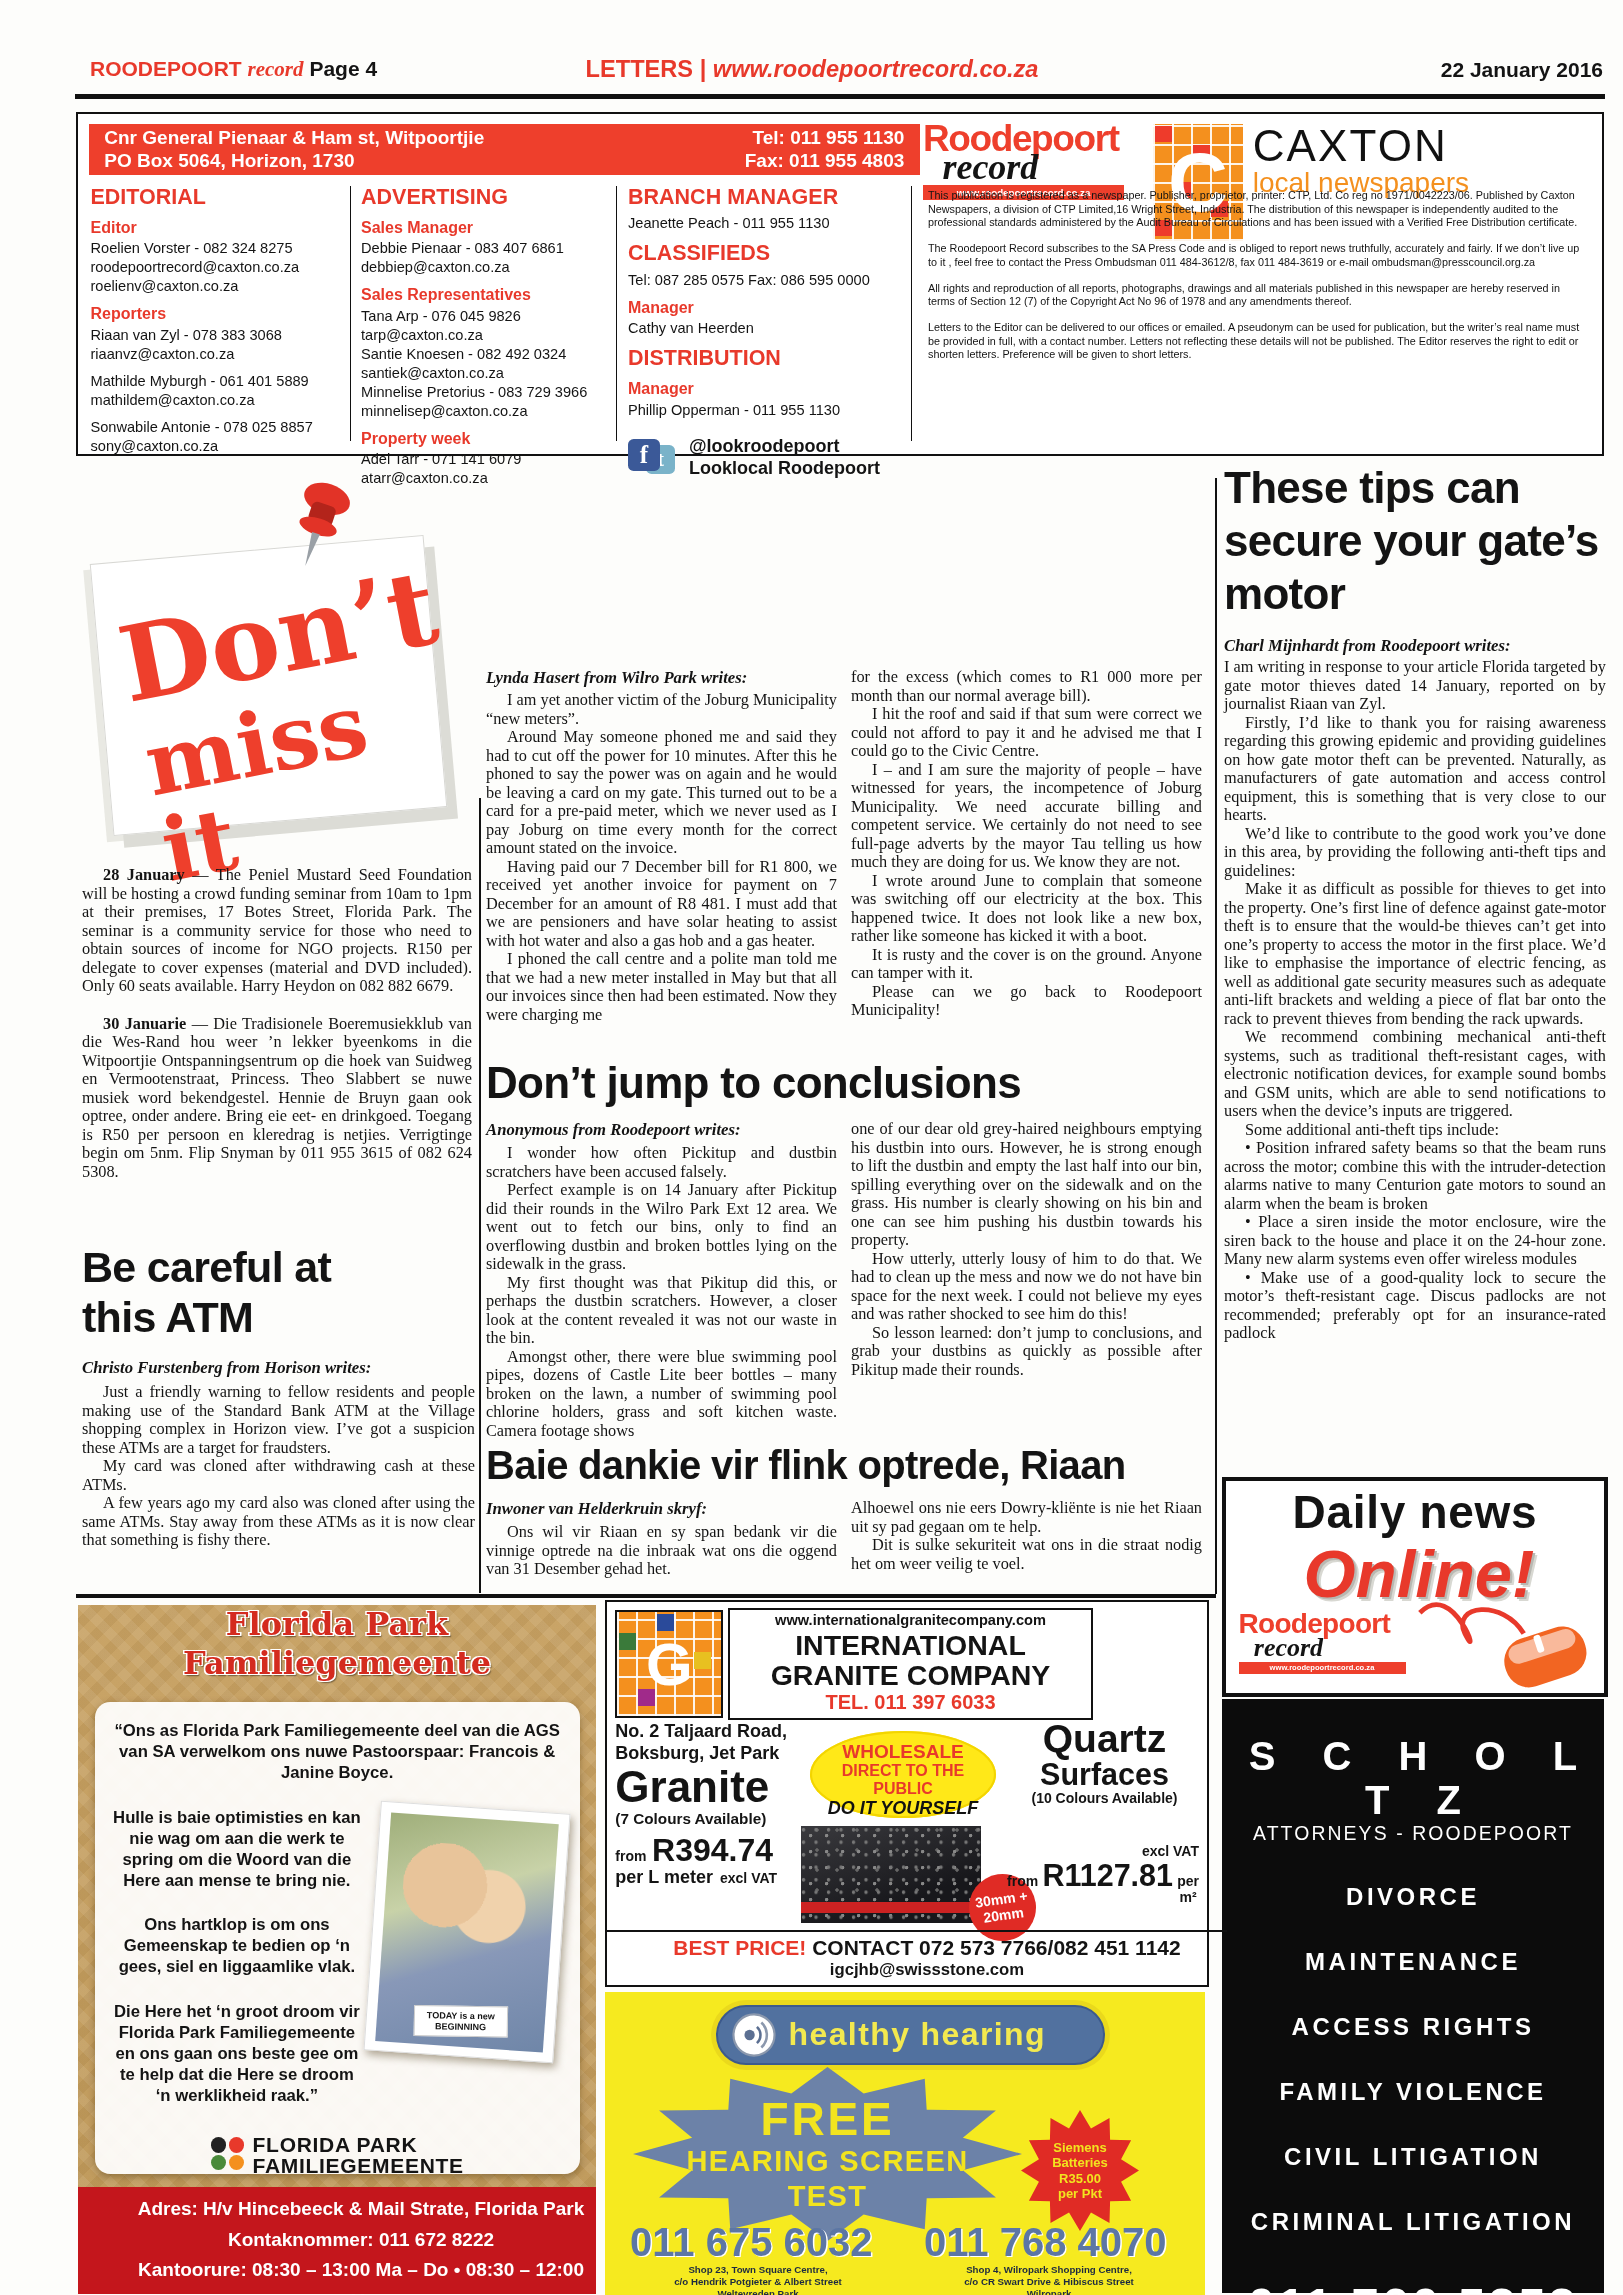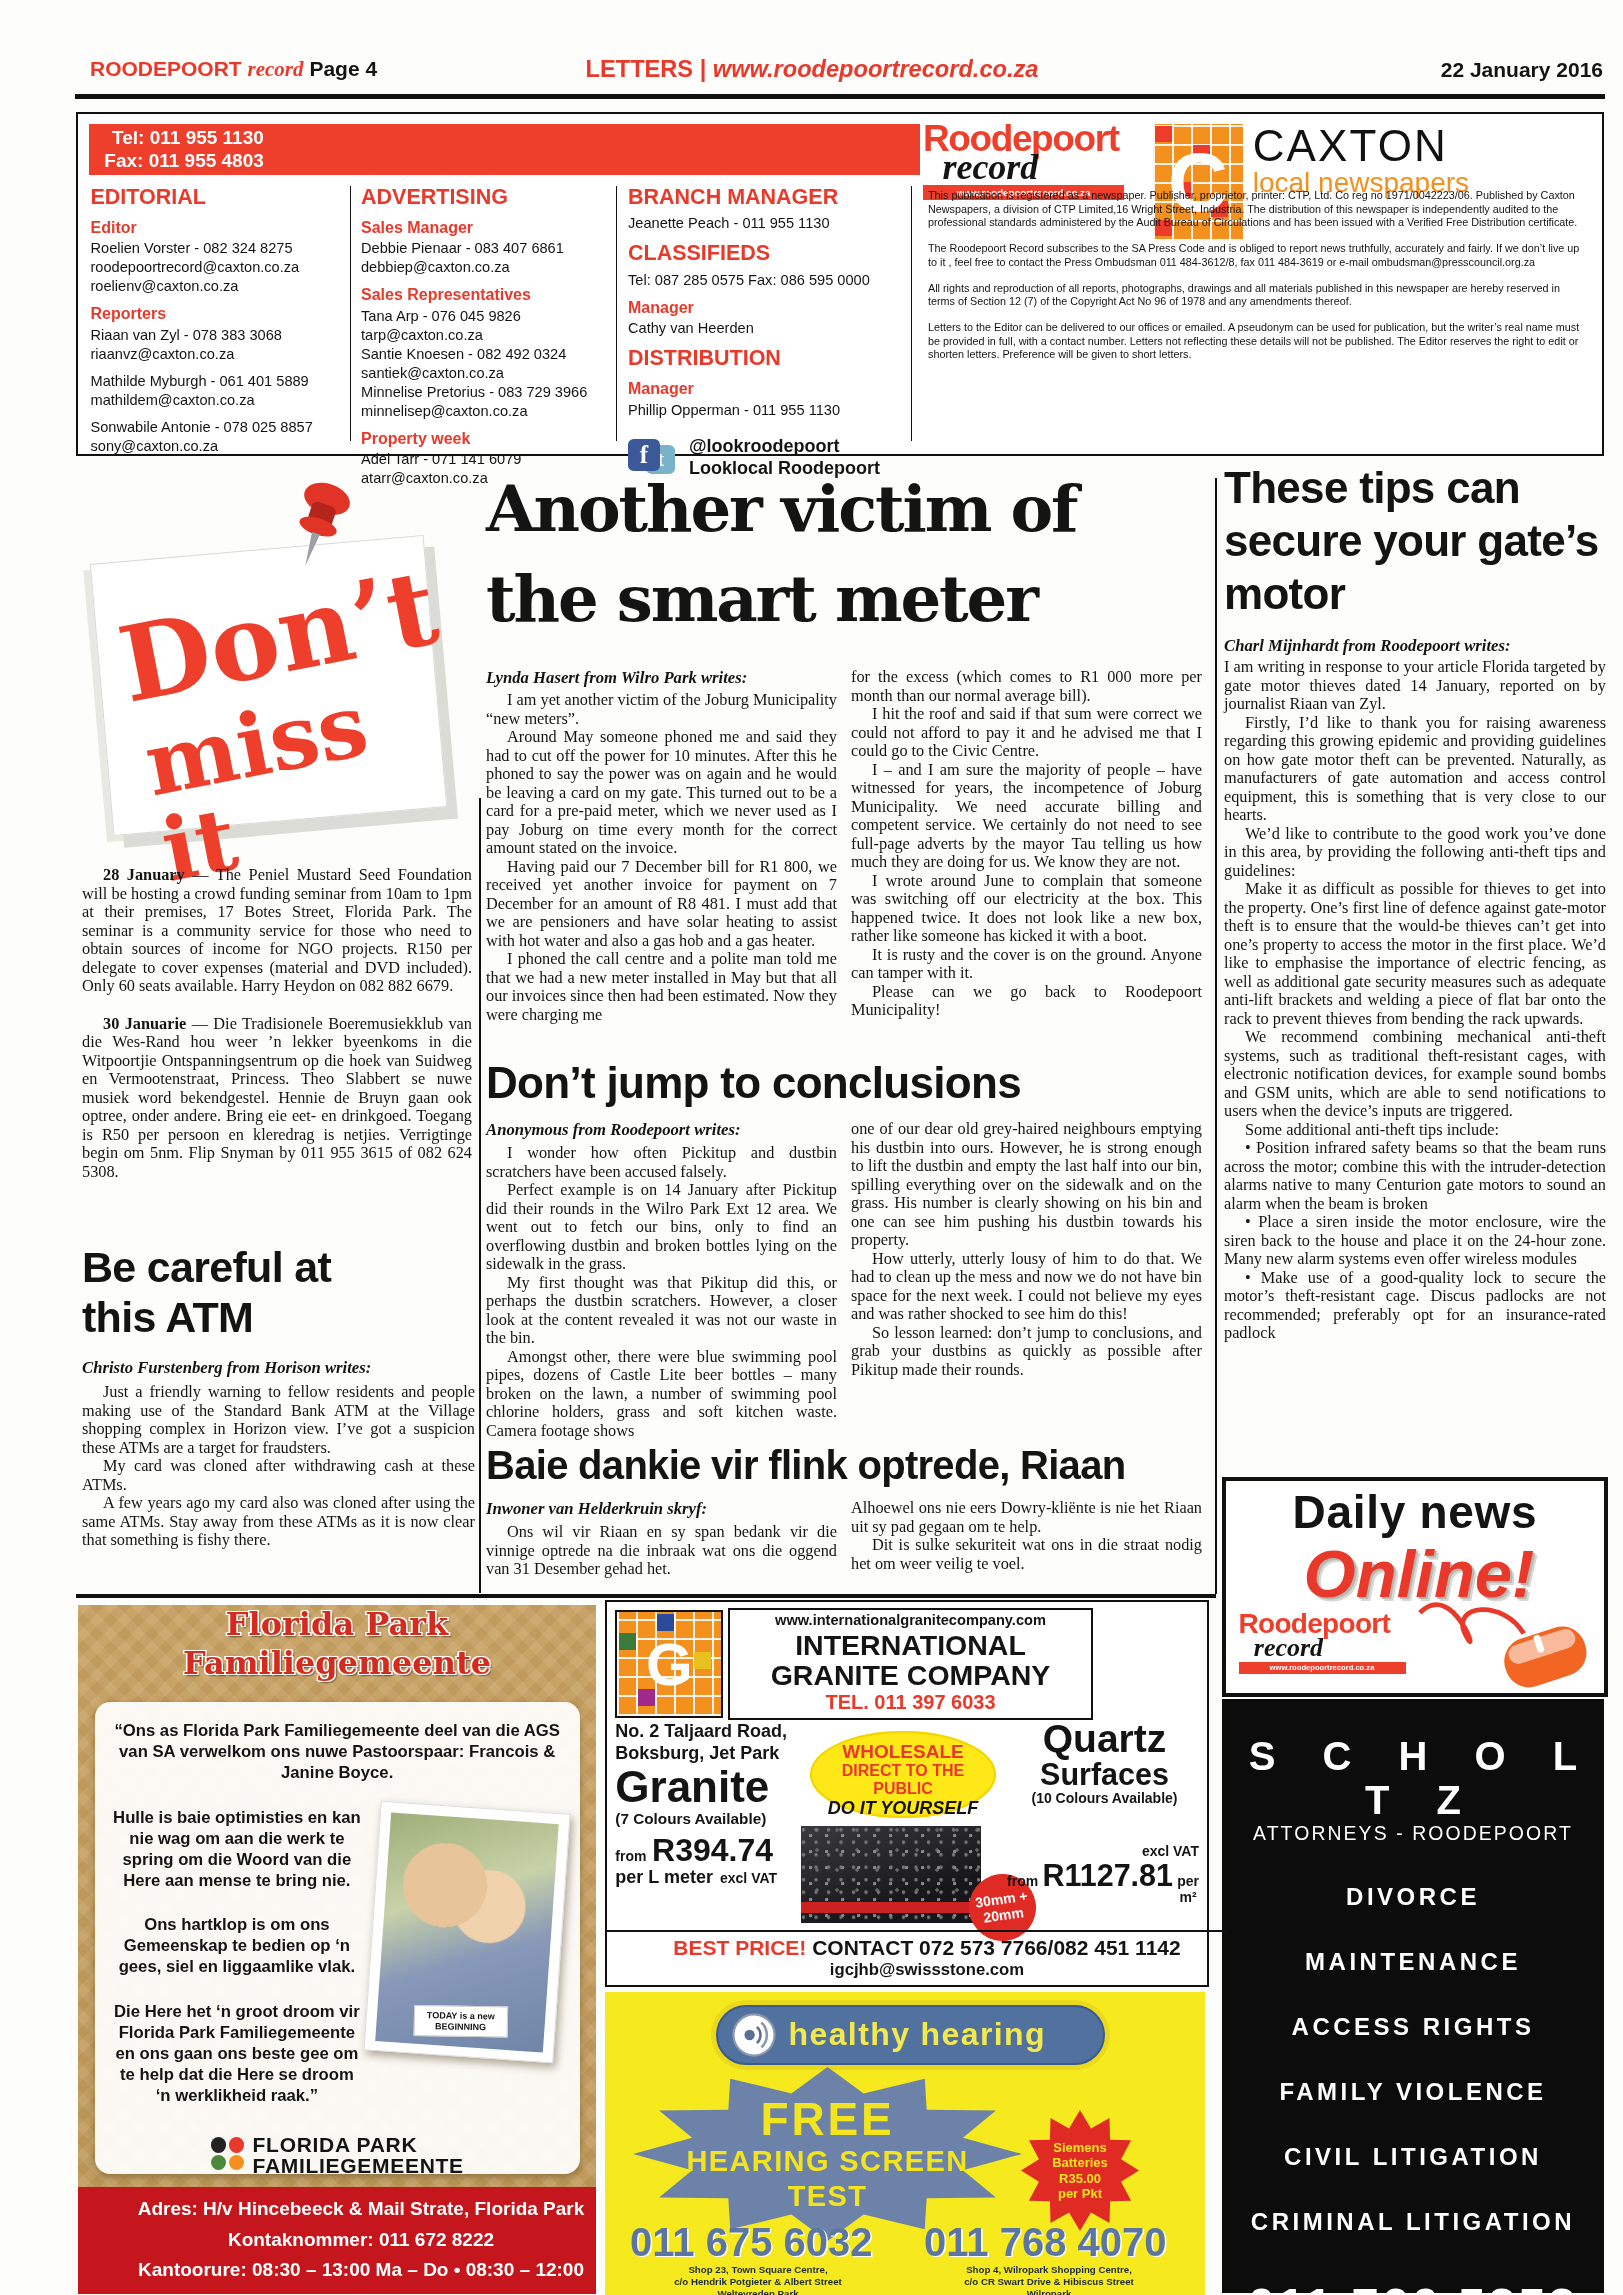--- a/index.html
+++ b/index.html
@@ -141,20 +141,24 @@
   <div class="abs hdr-center" style="left:50%;top:56px;transform:translateX(-50%);">
     <span>LETTERS</span>
     <span>|</span>
     <span class="i">www.roodepoortrecord.co.za</span>
   </div>
   <div class="abs hdr-right" style="right:21px;top:58px;">22 January 2016</div>
   <div class="abs rule" style="left:75px;top:94px;width:1530px;height:4.9px;"></div>
 
   <div id="mast" class="abs" style="left:76px;top:112px;width:1524px;height:340px;">
     <div class="abs redbar" style="left:11px;top:9.7px;width:800px;height:51px;">
+      <div>
+        <div>Cnr General Pienaar &amp; Ham st, Witpoortjie</div>
+        <div>PO Box 5064, Horizon, 1730</div>
+      </div>
       <div style="text-align:right;">
         <div>Tel: 011 955 1130</div>
         <div>Fax: 011 955 4803</div>
       </div>
     </div>
 
     <div class="abs" style="left:845px;top:7px;width:201px;">
       <div class="rr-name">Roodepoort</div>
       <div class="rr-record">record</div>
       <div class="rr-strip">www.roodepoortrecord.co.za</div>
@@ -277,24 +281,20 @@
     <div>Be careful at</div>
     <div>this ATM</div>
   </div>
   <div class="abs byline" style="left:82px;top:1358px;width:393px;">Christo Furstenberg from Horison writes:</div>
   <div class="abs bt" style="left:82px;top:1383px;width:393px;">
     <p>Just a friendly warning to fellow residents and people making use of the Standard Bank ATM at the Village shopping complex in Horizon view. I’ve got a suspicion these ATMs are a target for fraudsters.</p>
     <p>My card was cloned after withdrawing cash at these ATMs.</p>
     <p>A few years ago my card also was cloned after using the same ATMs. Stay away from these ATMs as it is now clear that something is fishy there.</p>
   </div>
 
-  <div class="abs h-serif" style="left:486px;top:464px;width:729px;">
-    <div>Another victim of</div>
-    <div>the smart meter</div>
-  </div>
   <div class="abs byline" style="left:486px;top:668px;width:351px;">Lynda Hasert from Wilro Park writes:</div>
   <div class="abs bt" style="left:486px;top:691px;width:351px;height:347px;">
     <p>I am yet another victim of the Joburg Municipality “new meters”.</p>
     <p>Around May someone phoned me and said they had to cut off the power for 10 minutes. After this he phoned to say the power was on again and he would be leaving a card on my gate. This turned out to be a card for a pre-paid meter, which we never used as I pay Joburg on time every month for the correct amount stated on the invoice.</p>
     <p>Having paid our 7 December bill for R1 800, we received yet another invoice for payment on 7 December for an amount of R8 481. I must add that we are pensioners and have solar heating to assist with hot water and also a gas hob and a gas heater.</p>
     <p>I phoned the call centre and a polite man told me that we had a new meter installed in May but that all our invoices since then had been estimated. Now they were charging me</p>
   </div>
   <div class="abs bt" style="left:851px;top:668px;width:351px;height:371px;">
     <p class="cont">for the excess (which comes to R1 000 more per month than our normal average bill).</p>
     <p>I hit the roof and said if that sum were correct we could not afford to pay it and he advised me that I could go to the Civic Centre.</p>

